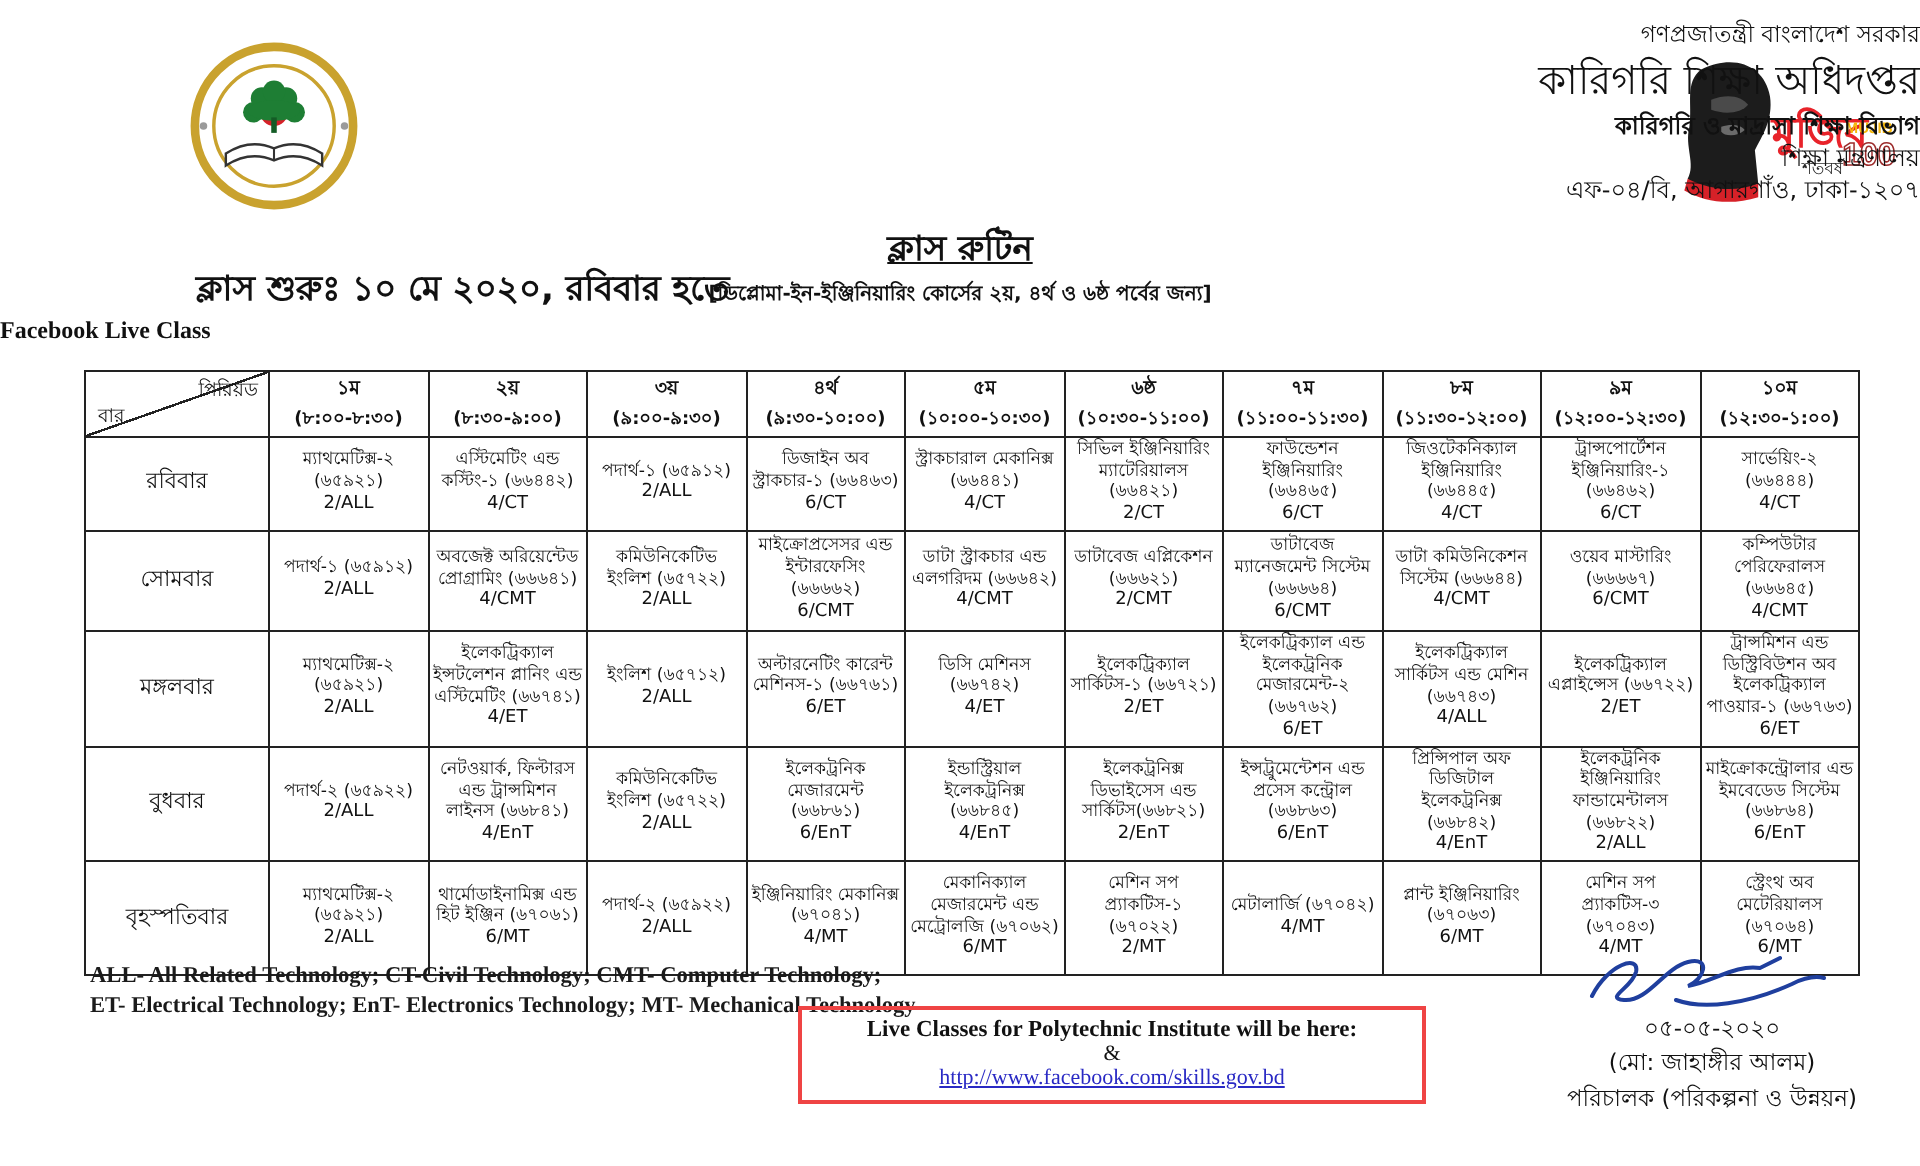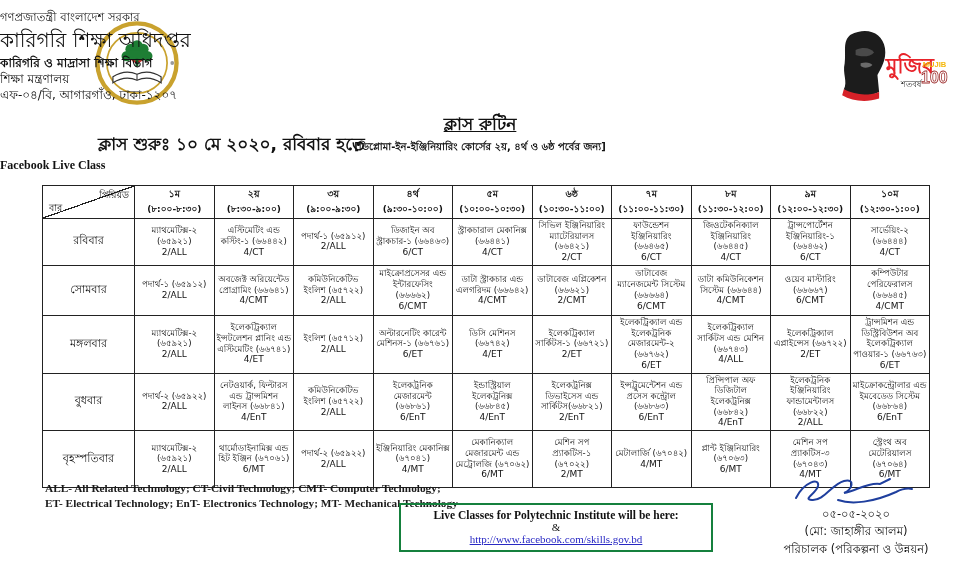--- a/index.html
+++ b/index.html
@@ -3,21 +3,21 @@
 <meta charset="utf-8">
 <style>
   * { margin:0; padding:0; box-sizing:border-box; }
   body { background:#888; }
   .page {
     position:relative; width:960px; height:583px; background:#ffffff;
     font-family:"DejaVu Sans", sans-serif; color:#111; overflow:hidden;
     margin:0 auto;
   }
   
-  .letterhead { position:absolute; left:0; right:0; top:10px; text-align:left; line-height:1.35; }
+  .letterhead { position:absolute; left:0; right:0; top:10px; text-align:right; line-height:1.35; }
   .lh-govt { font-size:11.5px; }
   .lh-dir  { font-size:20px; font-weight:normal; margin-top:1px; }
   .lh-div  { font-size:12px; margin-top:1px;font-weight:bold; }
   .lh-min  { font-size:12px; }
   .lh-addr { font-size:12px; }
   .logo-left  { position:absolute; left:94px;  top:20px; width:86px;  height:86px; }
   .logo-right { position:absolute; left:822px; top:24px; width:126px; height:82px; }
   
   .routine-title { position:absolute; left:0; right:0; top:111px; text-align:center;
                    font-size:17px; font-weight:bold; text-decoration:underline; }
@@ -47,21 +47,21 @@
   th.corner { position:relative; padding:0;margin-top:41px; }
   th.corner .diag { position:absolute; inset:0;
     background:linear-gradient(to bottom right,
       transparent calc(50% - 0.6px), #222 calc(50% - 0.6px),
       #222 calc(50% + 0.6px), transparent calc(50% + 0.6px)); }
   th.corner .c-top { position:absolute; right:5px; top:2px;  font-size:9.5px; font-weight:normal; }
   th.corner .c-bot { position:absolute; left:6px; bottom:2px; font-size:9.5px; font-weight:normal; }
   
   .legend { position:absolute; left:45px; top:481px; font-family:"Liberation Serif", serif;
             font-size:11.3px; line-height:1.35; font-weight:bold; color:#1a1a1a; }
-  .linkbox { position:absolute; left:399px; top:503px; width:314px; border:2px solid #15803d;
+  .linkbox { position:absolute; left:399px; top:503px; width:314px; border:2px solid #ef4444;
              text-align:center; padding:4px 4px 5px; font-family:"Liberation Serif", serif; }
   .lb-title { font-size:11.5px; font-weight:bold; }
   .lb-link  { font-size:11px; color:#2929c4; text-decoration:underline; cursor:pointer; }
   .lb-amp   { font-size:11px; }
   .signblock { position:absolute; left:762px; top:506px; width:188px; text-align:center;
                font-size:11.5px; line-height:1.5; }
   .signature { position:absolute; left:788px; top:474px; width:130px; height:34px; }
 </style>
 </head>
 <body>

